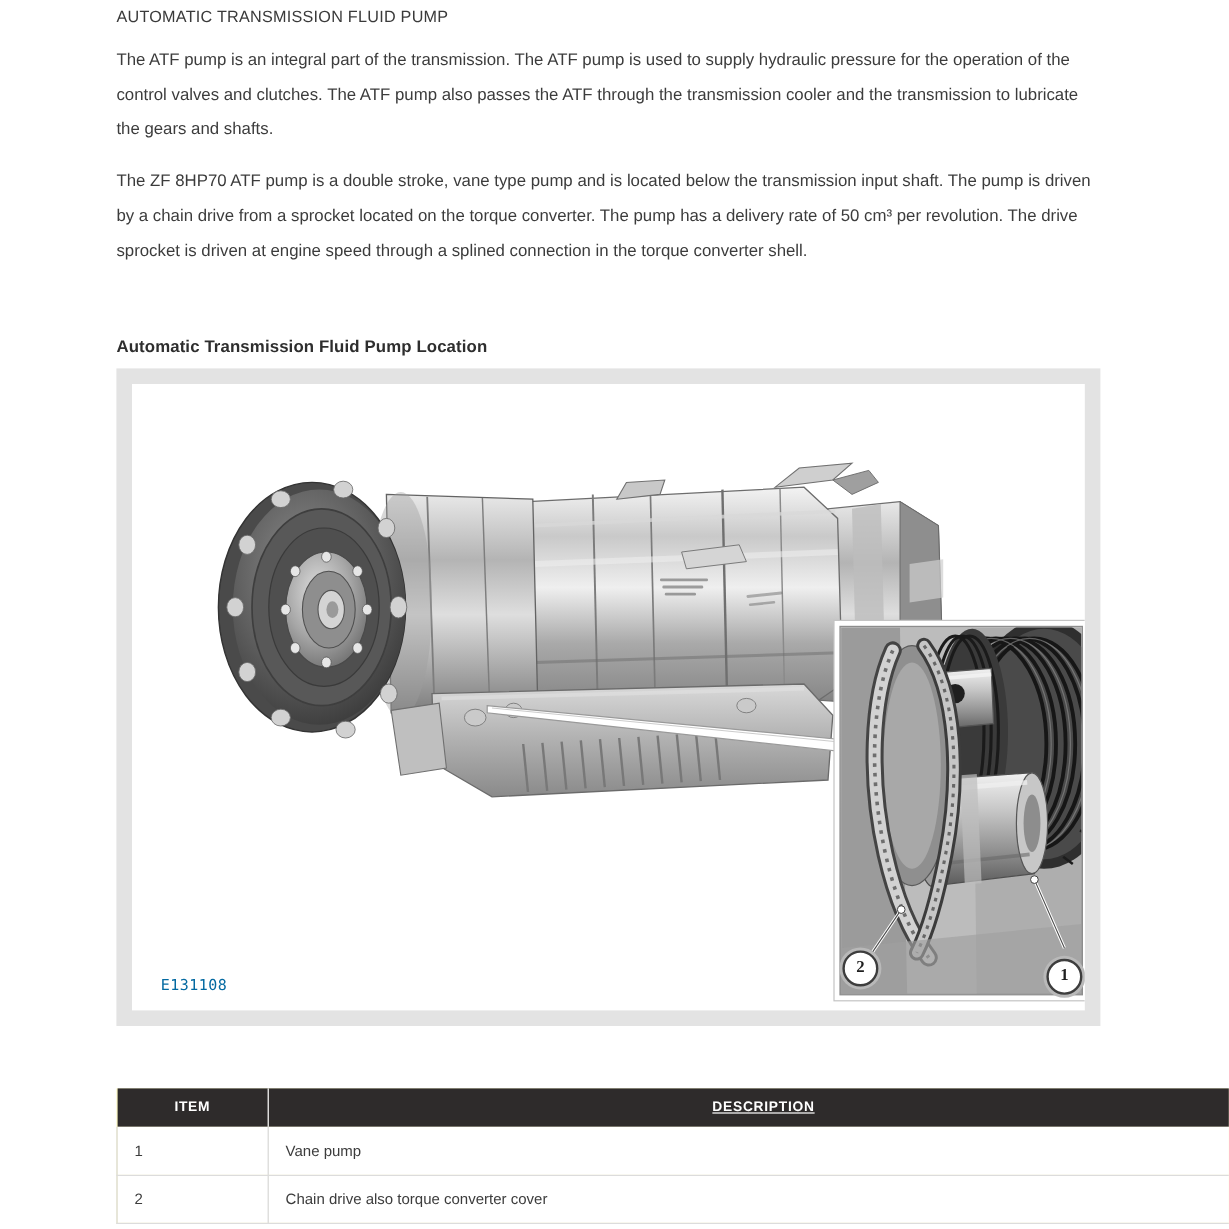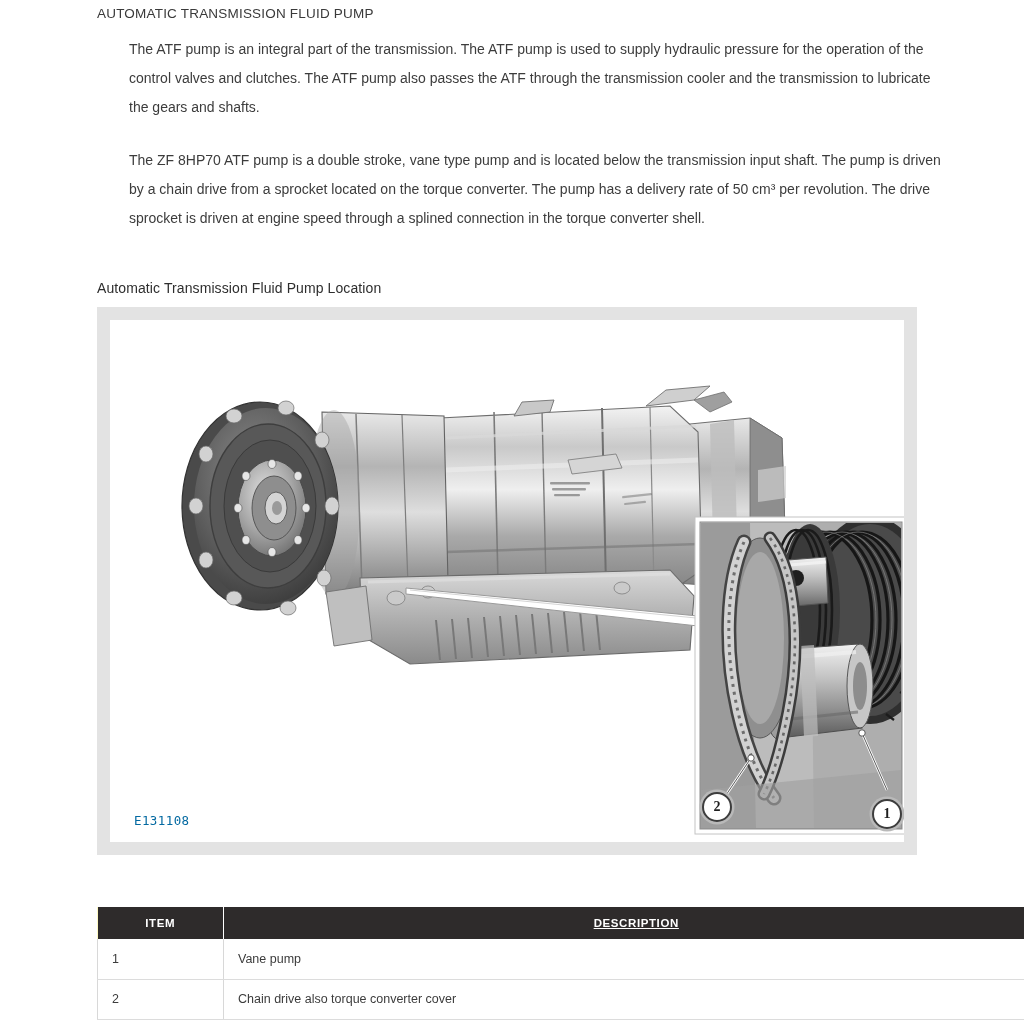--- a/index.html
+++ b/index.html
@@ -28,30 +28,29 @@
     white-space: nowrap;
   }
   .para {
     position: absolute;
     left: 97px;
     width: 812px;
     font-size: 14px;
     line-height: 29px;
     color: #3c3c3c;
     text-align: left;
-    margin-left: 32px;
   }
   #para1 { top: 35px; }
-  #para2 { top: 146px; }
+  #para2 { top: 136px; }
 
   .sub-head {
     position: absolute;
     left: 97px; top: 280px;
     font-size: 14px;
-    font-weight: normal;
+    font-weight: bold;
     color: #2e2e2e;
     letter-spacing: .1px;
   }
 
   
   .figure-frame {
     position: absolute;
     left: 97px; top: 307px;
     width: 820px; height: 548px;
     background: #e3e3e3;

